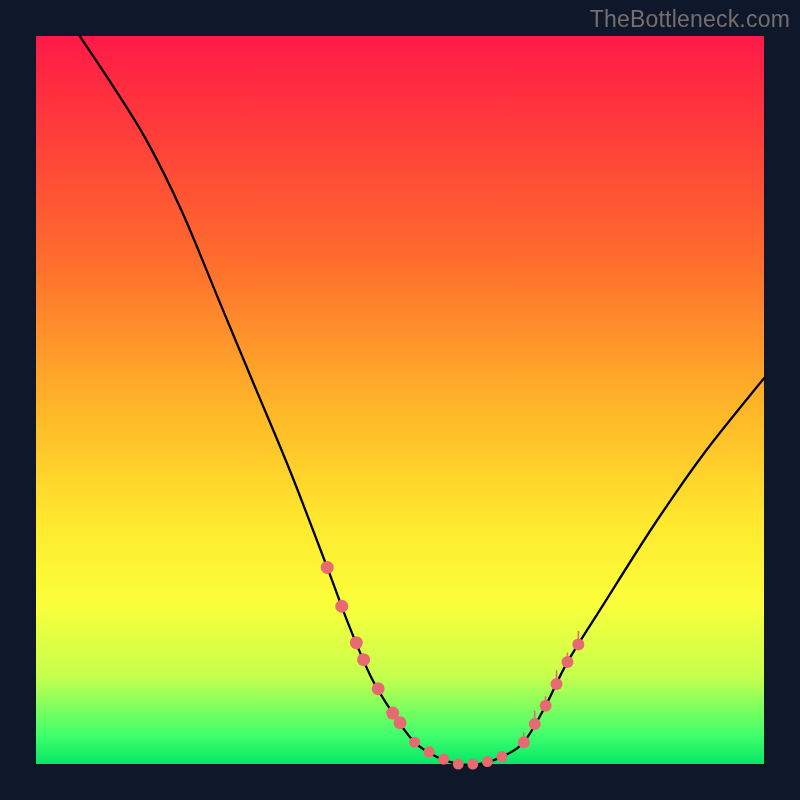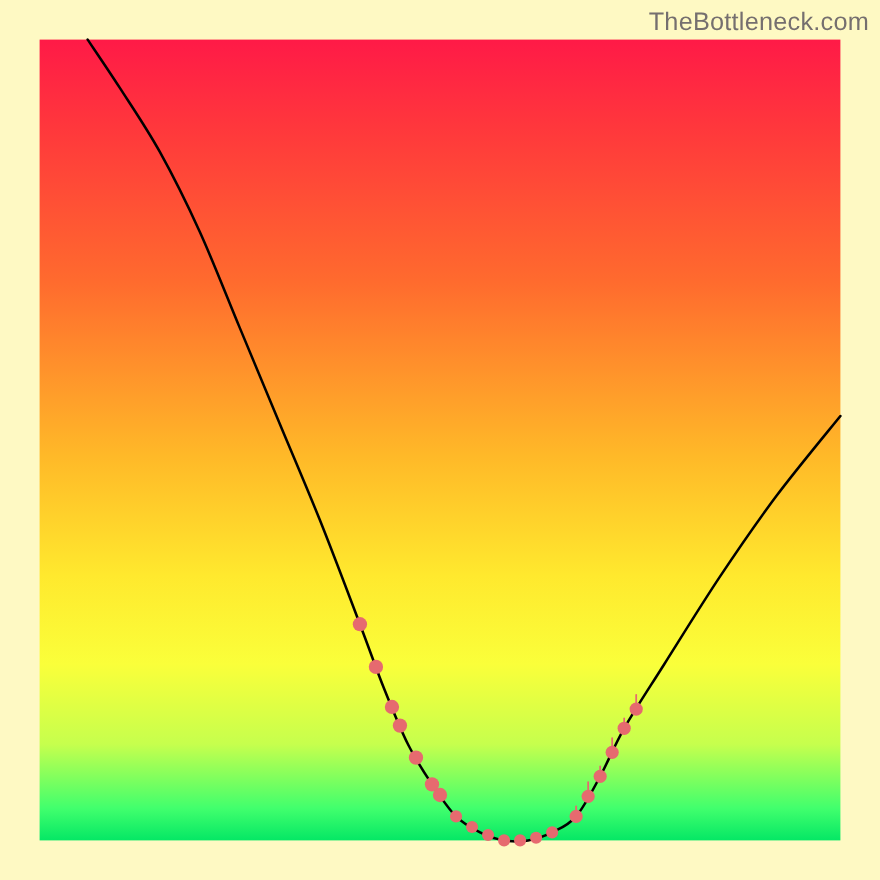--- a/index.html
+++ b/index.html
@@ -8,21 +8,21 @@
     width: 800px;
     height: 800px;
     background: #000;
     overflow: hidden;
     font-family: Arial, Helvetica, sans-serif;
   }
   .stage {
     position: relative;
     width: 800px;
     height: 800px;
-    background: #fef9c3;
+    background: #0f172a;
   }
   .plot-area {
     position: absolute;
     left: 36px;
     top: 36px;
     width: 728px;
     height: 728px;
     
     background: linear-gradient(
       to bottom,

